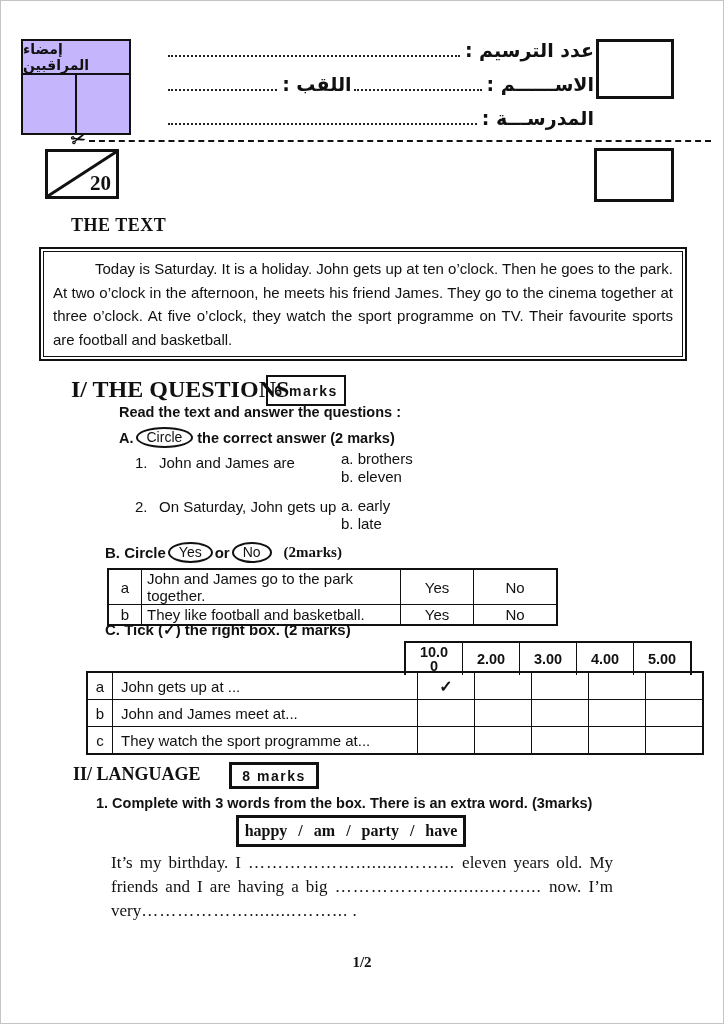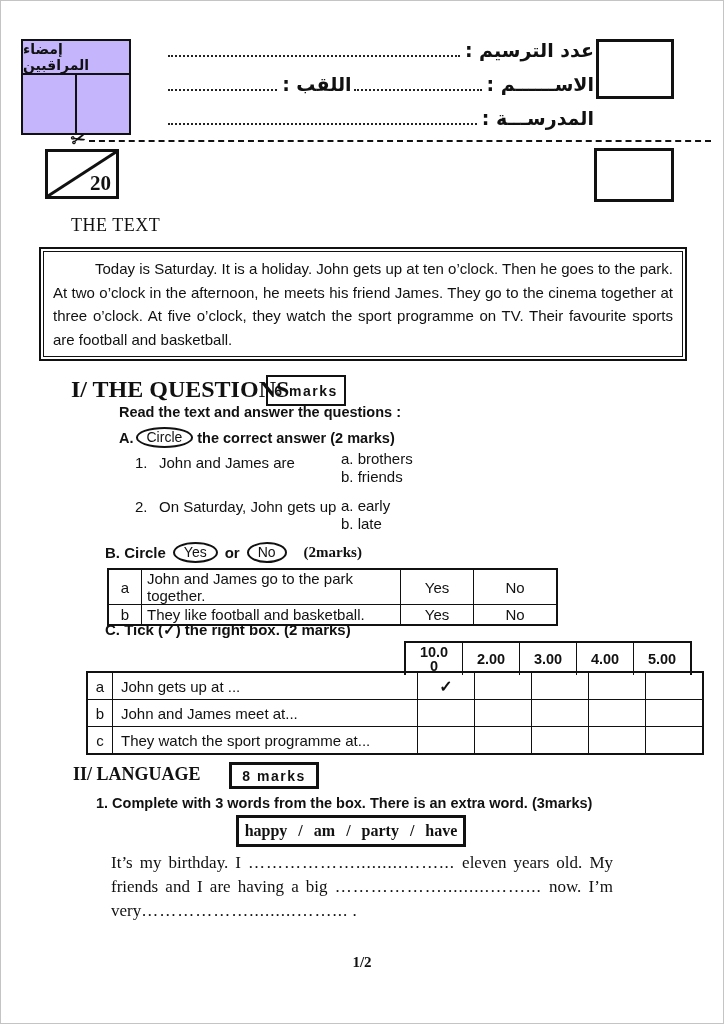--- a/index.html
+++ b/index.html
@@ -34,21 +34,21 @@
   .score-box { position:absolute; left:44px; top:148px; width:74px; height:50px;
     border:3px solid #111; box-sizing:border-box; }
   .score-box svg { position:absolute; left:0; top:0; }
   .score-num { position:absolute; right:5px; bottom:0px; font-family:"Liberation Serif", serif;
     font-weight:bold; font-size:21px; }
   .corner-box-2 { position:absolute; left:593px; top:147px; width:80px; height:54px;
     border:3px solid #111; box-sizing:border-box; }
 
   
   .text-heading { position:absolute; left:70px; top:214px; font-family:"Liberation Serif", serif;
-    font-weight:normal; font-size:18px; letter-spacing:0.5px; }
+    font-weight:bold; font-size:18px; letter-spacing:0.5px; }
   .passage-box { position:absolute; left:38px; top:246px; width:648px; height:114px;
     border:2px solid #111; padding:2px; box-sizing:border-box; }
   .passage-inner { border:1px solid #111; height:100%; box-sizing:border-box; padding:5px 9px 0 9px; }
   .passage { margin:0; font-size:15px; line-height:23.5px; text-align:justify; text-align-last:left;
     text-indent:42px; }
 
   
   .q-heading { position:absolute; left:70px; top:375px; font-family:"Liberation Serif", serif;
     font-weight:bold; font-size:24px; }
   .marks-badge { position:absolute; border:2px solid #111; display:flex; align-items:center;
@@ -66,21 +66,21 @@
   .q-stem { position:absolute; font-size:15px; line-height:19px; width:210px;
     text-indent:-24px; padding-left:24px; }
   .q-num { display:inline-block; width:24px; text-indent:0; }
   .q-options { position:absolute; left:340px; font-size:15px; line-height:18px; }
   .q1-stem { left:134px; top:452px; }
   .q1-opts { top:449px; }
   .q2-stem { left:134px; top:496px; }
   .q2-opts { top:496px; }
 
   .part-b { position:absolute; left:104px; top:541px; font-weight:bold; font-size:15px;
-    display:flex; align-items:center; gap:5px; }
+    display:flex; align-items:center; }
   .part-b .marks { margin-left:10px; font-family:"Liberation Serif", serif; }
 
   table.tb { position:absolute; left:106px; top:567px; border-collapse:collapse;
     border:2px solid #111; font-size:15px; }
   table.tb td { border:1px solid #111; padding:0 5px; height:19px; }
   .tb .cl { width:22px; text-align:center; }
   .tb .cq { width:248px; }
   .tb .cy { width:62px; text-align:center; }
   .tb .cn { width:72px; text-align:center; }
 
@@ -171,21 +171,21 @@
     <span>A.</span>
     <span class="oval">Circle</span>
     <span class="suffix">the correct answer (2 marks)</span>
   </div>
 
   <div class="q-stem q1-stem">
     <span class="q-num">1.</span><span>John and James are</span>
   </div>
   <div class="q-options q1-opts">
     <div>a. brothers</div>
-    <div>b. friends</div>
+    <div>b. eleven</div>
   </div>
 
   <div class="q-stem q2-stem">
     <span class="q-num">2.</span><span>On Saturday, John gets up</span>
   </div>
   <div class="q-options q2-opts">
     <div>a. early</div>
     <div>b. late</div>
   </div>
 

